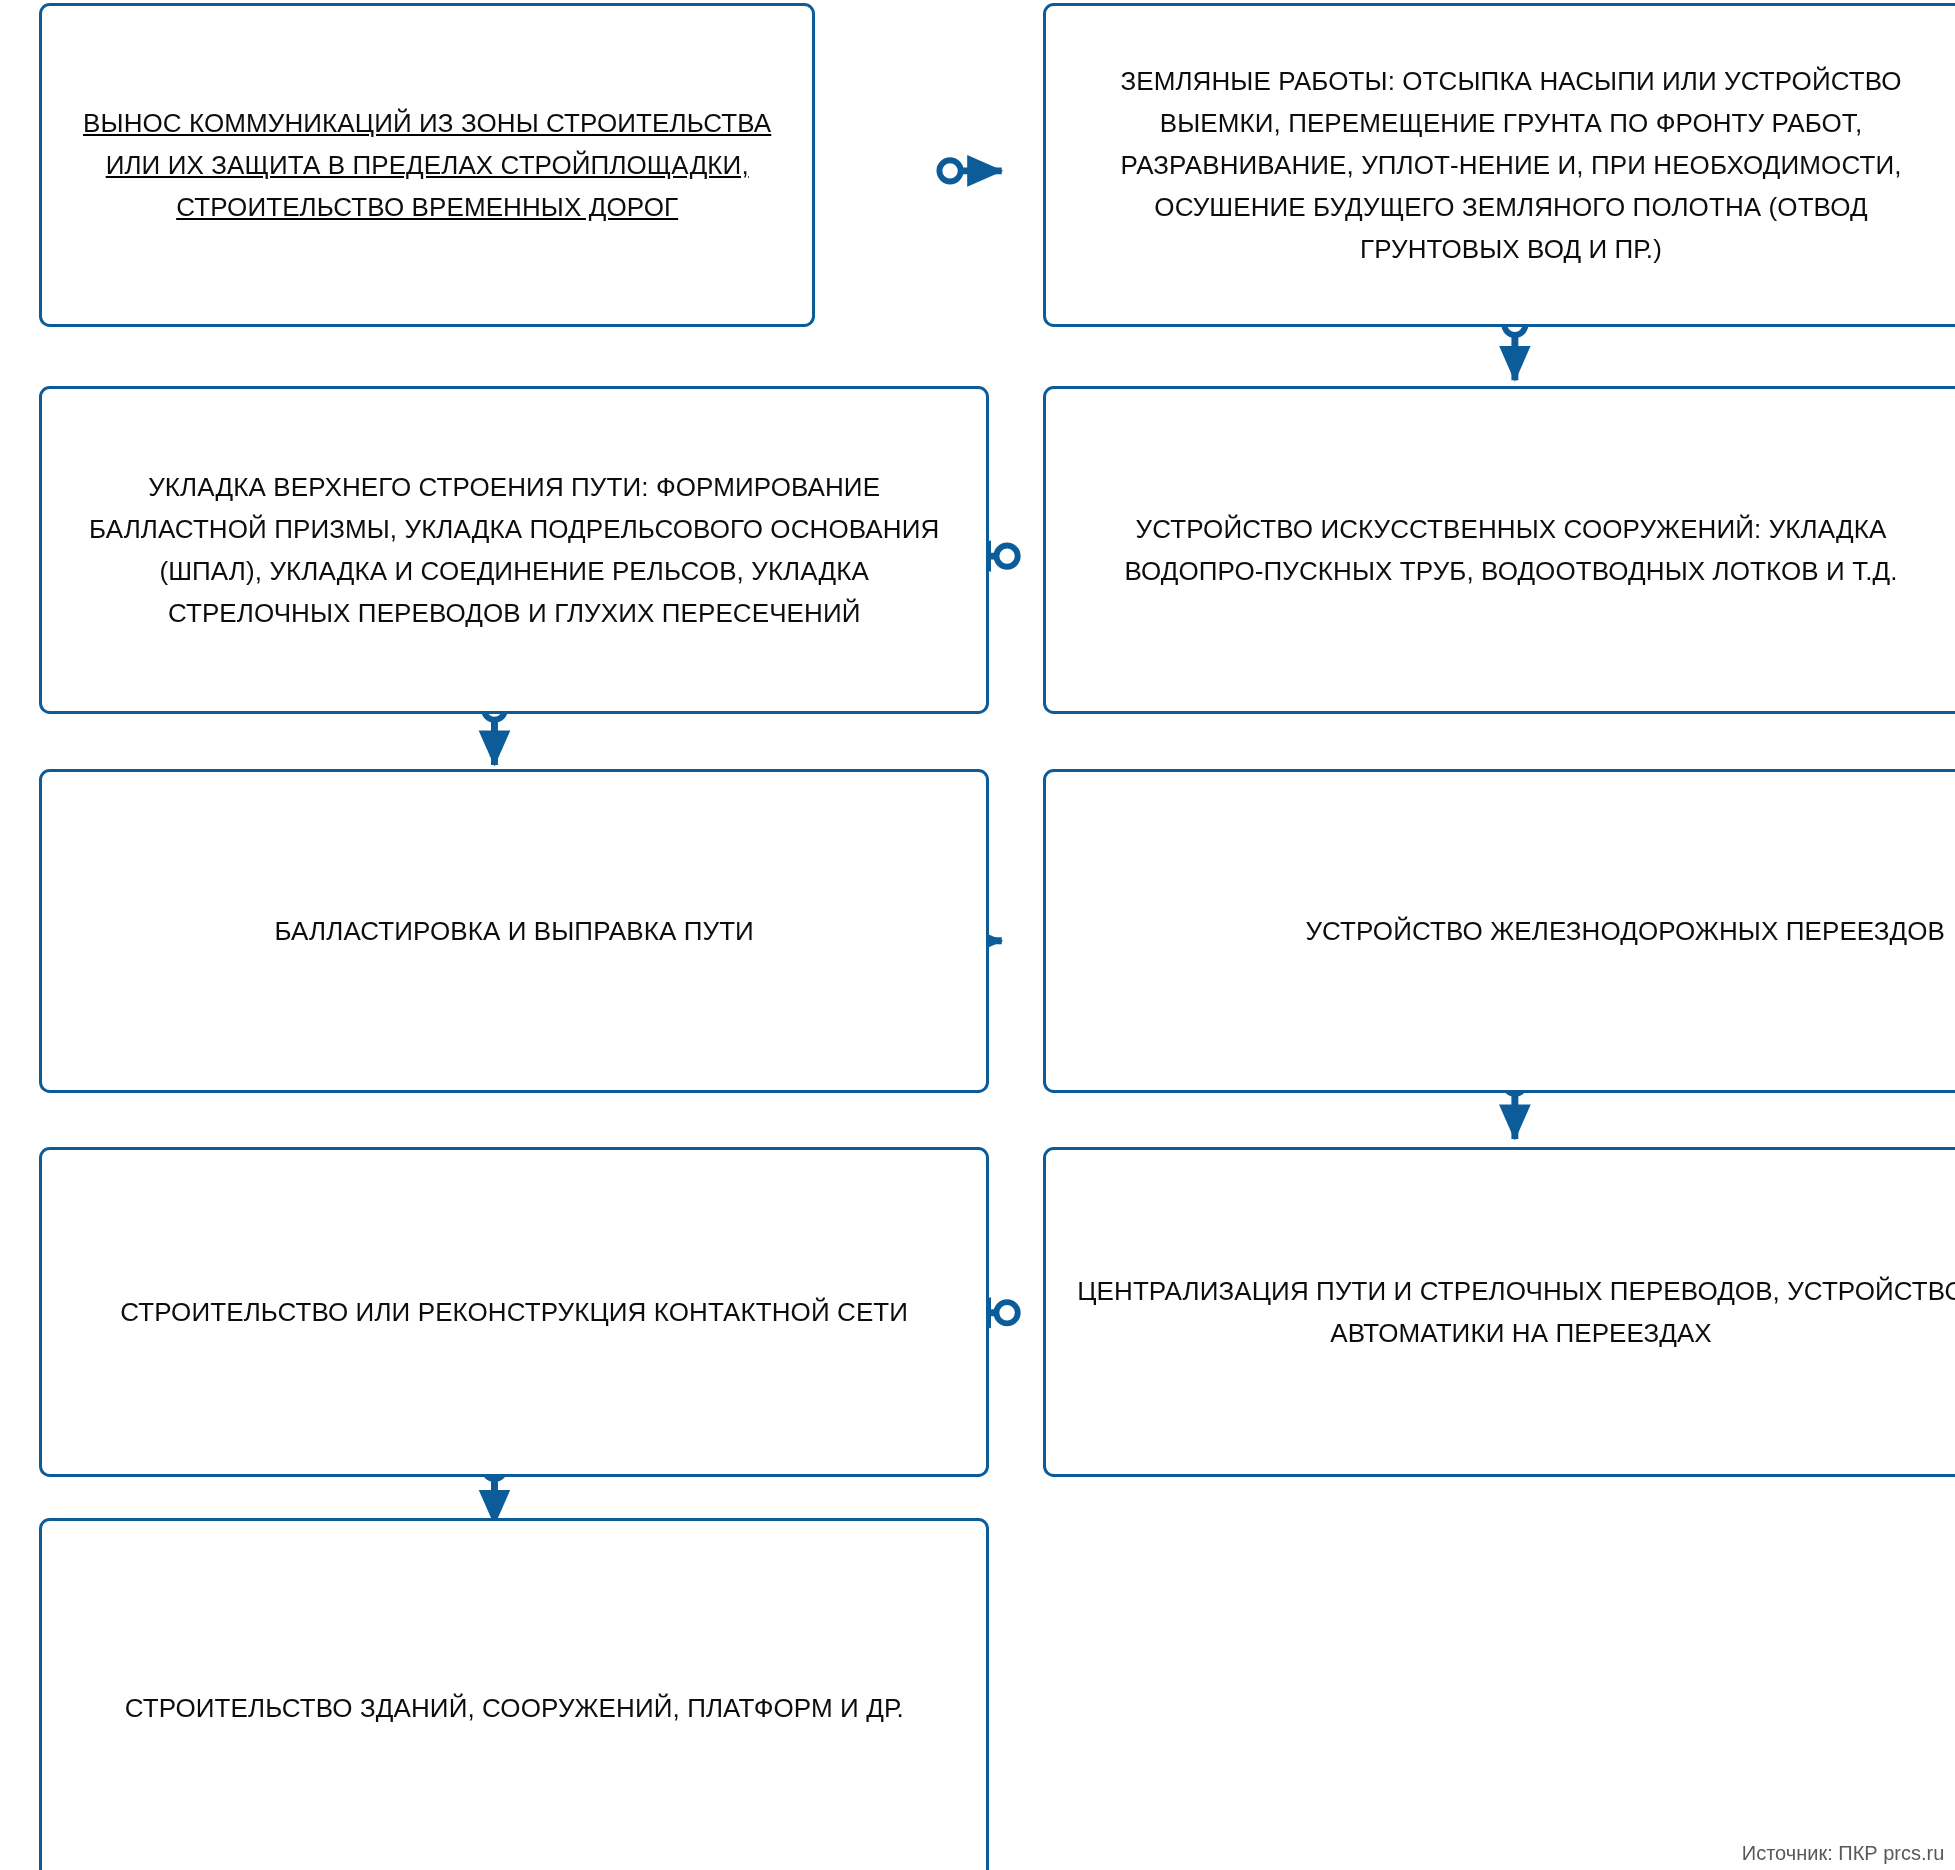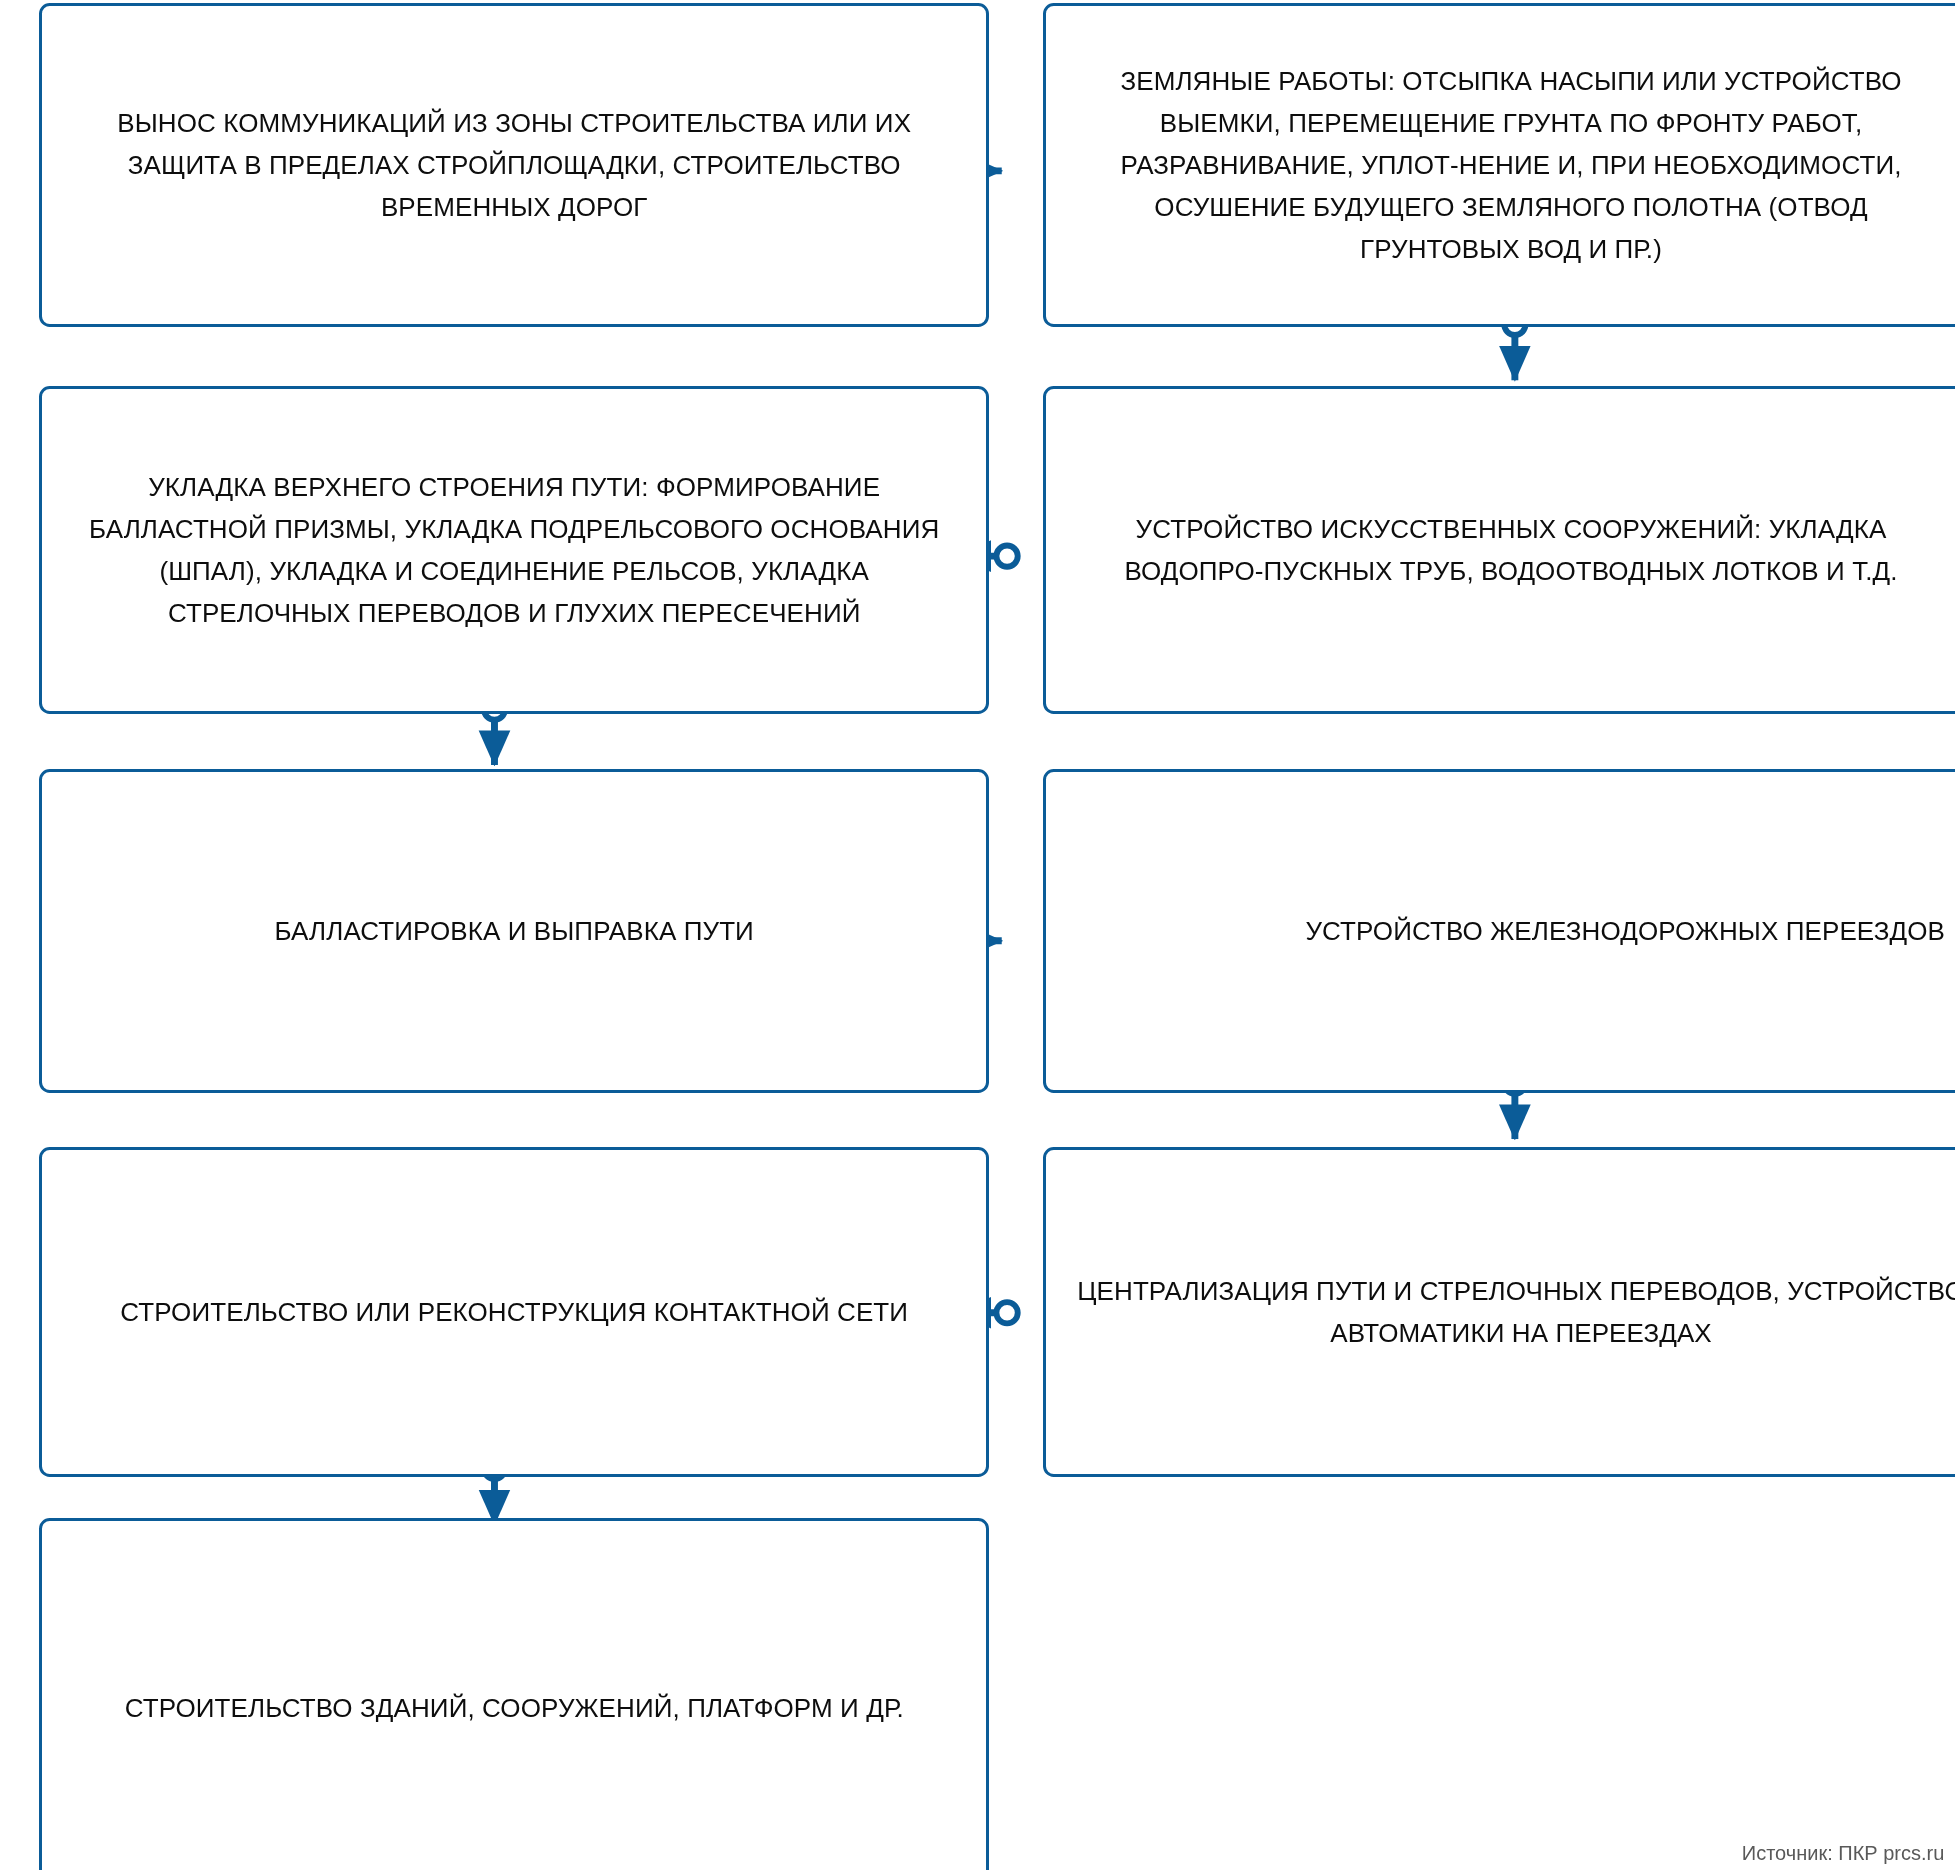--- a/index.html
+++ b/index.html
@@ -103,21 +103,21 @@
       <line x1="1873" y1="2463" x2="1795" y2="2463" stroke="#0b5c98" stroke-width="13" marker-end="url(#arrow-r)"></line>
       <circle cx="1890" cy="2463" r="20" fill="#ffffff" stroke="#0b5c98" stroke-width="11"></circle>
     </g>
 
     <g>
       <line x1="928" y1="2775" x2="928" y2="2860" stroke="#0b5c98" stroke-width="13" marker-end="url(#arrow-r)"></line>
       <circle cx="928" cy="2755" r="20" fill="#ffffff" stroke="#0b5c98" stroke-width="11"></circle>
     </g>
   </svg>
 
-  <div class="node" style="left:3.2px; top:3.2px; width:950px; height:324px;">
+  <div class="node" style="left:3.2px; top:3.2px; width:776px; height:324px;text-decoration:underline;">
     <span class="node-text">ВЫНОС КОММУНИКАЦИЙ ИЗ ЗОНЫ СТРОИТЕЛЬСТВА ИЛИ ИХ ЗАЩИТА В ПРЕДЕЛАХ СТРОЙПЛОЩАДКИ, СТРОИТЕЛЬСТВО ВРЕМЕННЫХ ДОРОГ</span>
   </div>
 
   <div class="node" style="left:1007px; top:3.2px; width:936px; height:324px;">
     <span class="node-text">ЗЕМЛЯНЫЕ РАБОТЫ: ОТСЫПКА НАСЫПИ ИЛИ УСТРОЙСТВО ВЫЕМКИ, ПЕРЕМЕЩЕНИЕ ГРУНТА ПО ФРОНТУ РАБОТ, РАЗРАВНИВАНИЕ, УПЛОТ-НЕНИЕ И, ПРИ НЕОБХОДИМОСТИ, ОСУШЕНИЕ БУДУЩЕГО ЗЕМЛЯНОГО ПОЛОТНА (ОТВОД ГРУНТОВЫХ ВОД И ПР.)</span>
   </div>
 
   <div class="node" style="left:3.2px; top:386px; width:950px; height:328px;">
     <span class="node-text">УКЛАДКА ВЕРХНЕГО СТРОЕНИЯ ПУТИ: ФОРМИРОВАНИЕ БАЛЛАСТНОЙ ПРИЗМЫ, УКЛАДКА ПОДРЕЛЬСОВОГО ОСНОВАНИЯ (ШПАЛ), УКЛАДКА И СОЕДИНЕНИЕ РЕЛЬСОВ, УКЛАДКА СТРЕЛОЧНЫХ ПЕРЕВОДОВ И ГЛУХИХ ПЕРЕСЕЧЕНИЙ</span>
   </div>

